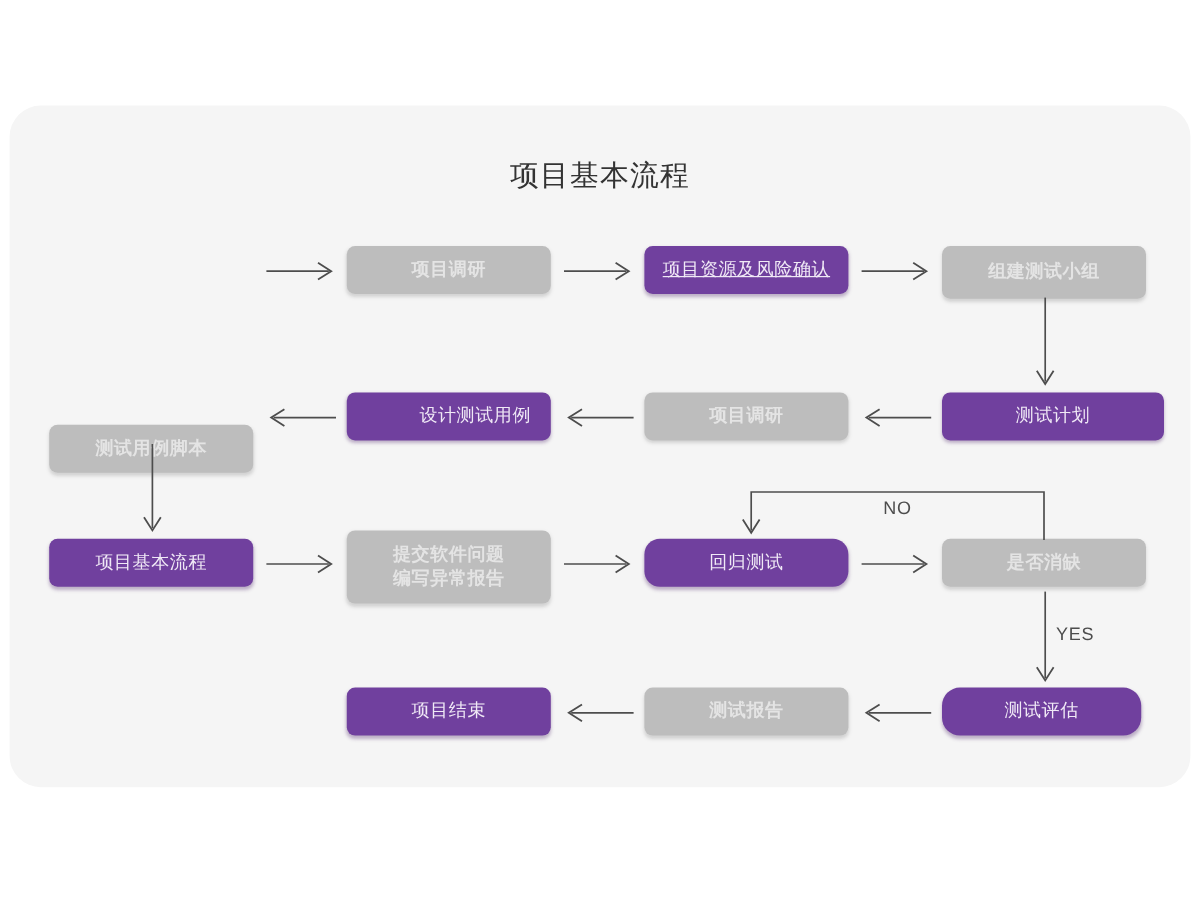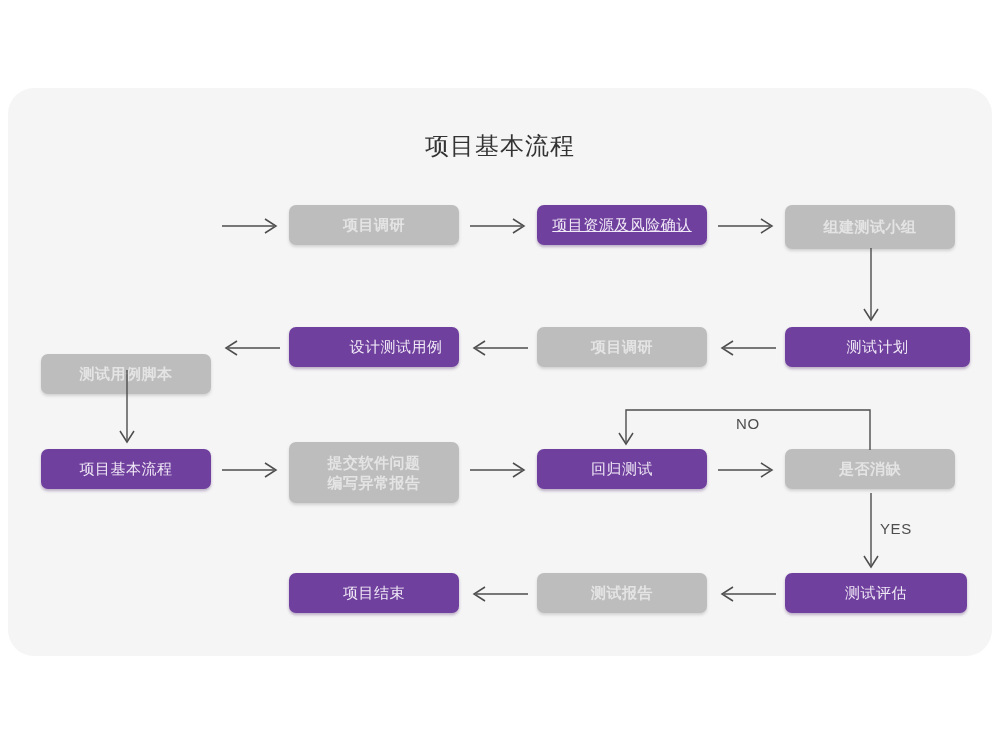--- a/index.html
+++ b/index.html
@@ -103,29 +103,29 @@
 
   <div class="node gray" style="left:529px; top:239px; width:170px; height:40px;">项目调研</div>
 
   <div class="node purple" style="left:777px; top:239px; width:185px; height:40px;">测试计划</div>
 
   <div class="node purple" style="left:33px; top:361px; width:170px; height:40px;">项目基本流程</div>
 
   <div class="node gray" style="left:281px; top:354px; width:170px; height:61px;">提交软件问题
 编写异常报告</div>
 
-  <div class="node purple" style="left:529px; top:361px; width:170px; height:40px;">回归测试</div>
+  <div class="node purple" style="left:529px; top:361px; width:170px; height:40px;border-radius:13px;">回归测试</div>
 
   <div class="node purple" style="left:281px; top:485px; width:170px; height:40px;">项目结束</div>
 
   <div class="node gray" style="left:777px; top:361px; width:170px; height:40px;">是否消缺</div>
 
   <div class="node gray" style="left:529px; top:485px; width:170px; height:40px;">测试报告</div>
 
-  <div class="node purple" style="left:777px; top:485px; width:182px; height:40px;">测试评估</div>
+  <div class="node purple" style="left:777px; top:485px; width:166px; height:40px;border-radius:15px;">测试评估</div>
 
   <svg class="conn" style="left:212px; top:127px;" width="62" height="22" viewBox="0 0 62 22">
     <line x1="2" y1="11" x2="54" y2="11"></line>
     <polyline class="head" points="45,4 56,11 45,18"></polyline>
   </svg>
 
   <svg class="conn" style="left:460px; top:127px;" width="62" height="22" viewBox="0 0 62 22">
     <line x1="2" y1="11" x2="54" y2="11"></line>
     <polyline class="head" points="45,4 56,11 45,18"></polyline>
   </svg>

